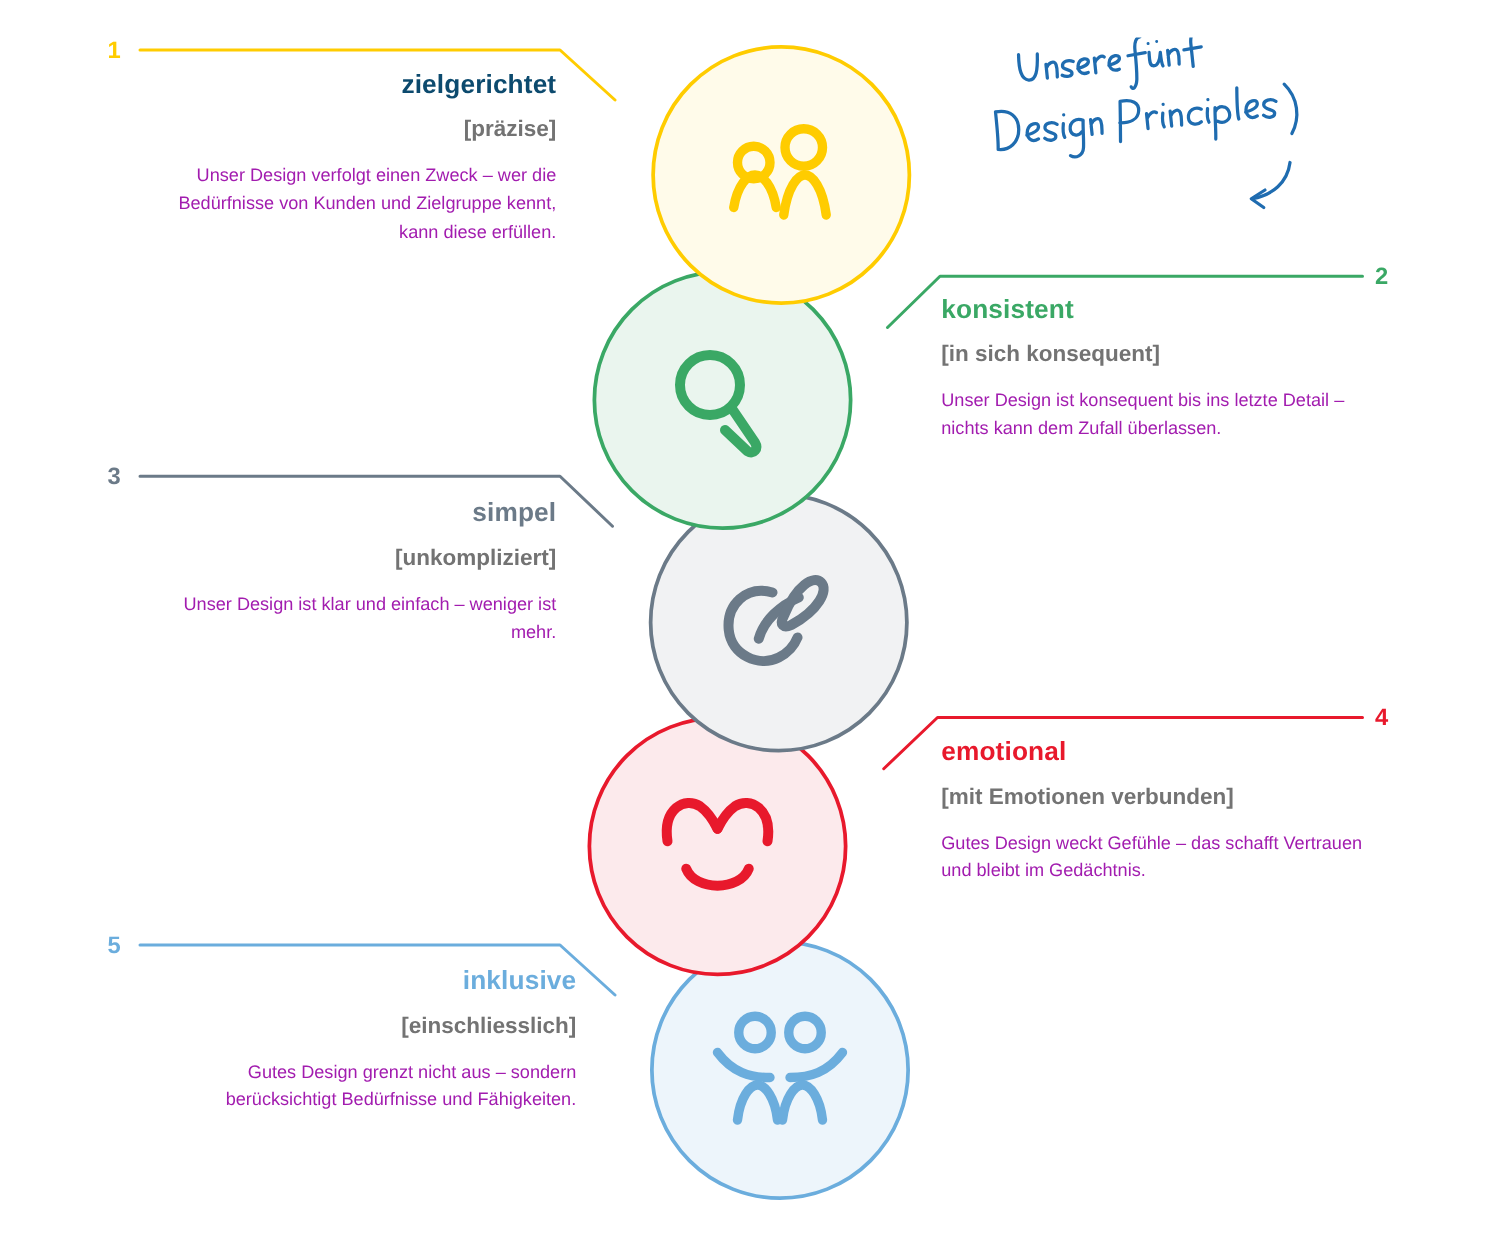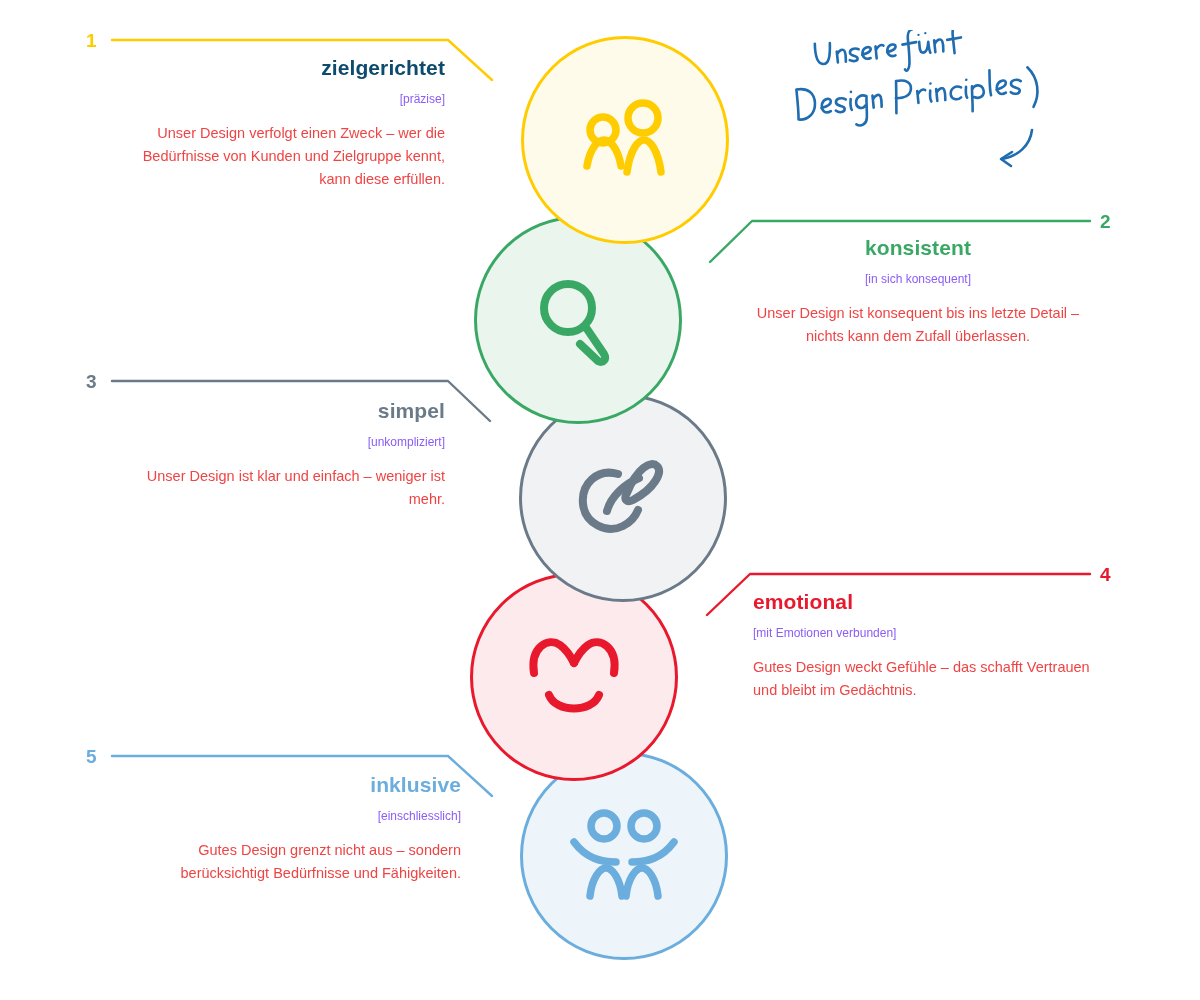--- a/index.html
+++ b/index.html
@@ -23,25 +23,25 @@
 
   
   .block{position:absolute;z-index:6;}
   .block.right-aligned{text-align:right;}
   .block.left-aligned{text-align:left;}
   .title{
     font-size:21px;font-weight:700;line-height:1.2;
     margin:0 0 12px 0;letter-spacing:.1px;
   }
   .sub{
-    font-size:12px;font-weight:400;color:#8b5cf6;
+    font-size:18px;font-weight:700;color:#737373;
     margin:0 0 14px 0;line-height:1.3;
   }
   .desc{
-    font-size:14.5px;font-weight:400;color:#ef4444;
+    font-size:14.5px;font-weight:400;color:#a21caf;
     line-height:1.58;margin:0;
   }
 
   
   .circle{
     position:absolute;border-radius:50%;
     border-style:solid;border-width:3px;
     display:flex;align-items:center;justify-content:center;
     box-sizing:border-box;
   }
@@ -77,21 +77,21 @@
   <div class="idx" style="left:86px;top:372px;color:#6B7A88;">3</div>
   <div class="idx" style="left:1100px;top:565px;color:#E8192C;">4</div>
   <div class="idx" style="left:86px;top:747px;color:#6BADDD;">5</div>
 
   <div class="block right-aligned" style="left:110px;top:55px;width:335px;">
     <div class="title" style="color:#0c4a6e;">zielgerichtet</div>
     <div class="sub">[präzise]</div>
     <div class="desc">Unser Design verfolgt einen Zweck – wer die Bedürfnisse von Kunden und Zielgruppe kennt, kann diese erfüllen.</div>
   </div>
 
-  <div class="block left-aligned" style="left:753px;top:235px;width:330px;text-align:center;">
+  <div class="block left-aligned" style="left:753px;top:235px;width:330px;">
     <div class="title" style="color:#3AA865;">konsistent</div>
     <div class="sub">[in sich konsequent]</div>
     <div class="desc">Unser Design ist konsequent bis ins letzte Detail – nichts kann dem Zufall überlassen.</div>
   </div>
 
   <div class="block left-aligned" style="left:753px;top:589px;width:340px;">
     <div class="title" style="color:#E8192C;">emotional</div>
     <div class="sub">[mit Emotionen verbunden]</div>
     <div class="desc">Gutes Design weckt Gefühle – das schafft Vertrauen und bleibt im Gedächtnis.</div>
   </div>

